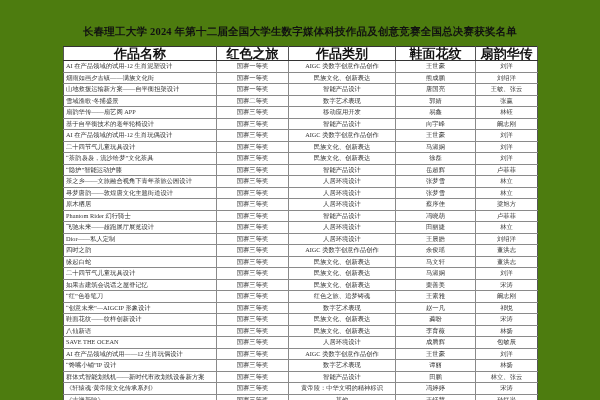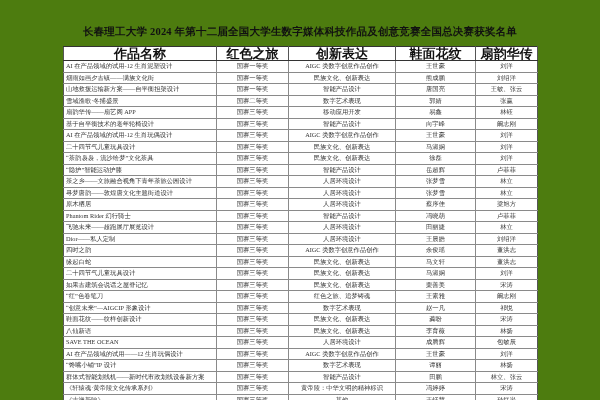--- a/index.html
+++ b/index.html
@@ -49,21 +49,21 @@
       <col class="c1">
         <col class="c2">
         <col class="c3">
         <col class="c4">
         <col class="c5">
     </colgroup>
     <thead>
       <tr>
           <th>作品名称</th>
           <th>红色之旅</th>
-          <th>创新表达</th>
+          <th>作品类别</th>
           <th>鞋面花纹</th>
           <th>扇韵华传</th>
         </tr>
     </thead>
     <tbody>
         <tr>
           <td class="left">AI 在产品领域的试用-12 生肖泥塑设计</td>
           <td class="center">国赛一等奖</td>
           <td class="center">AIGC 类数字创意作品创作</td>
           <td class="center">王世豪</td>

